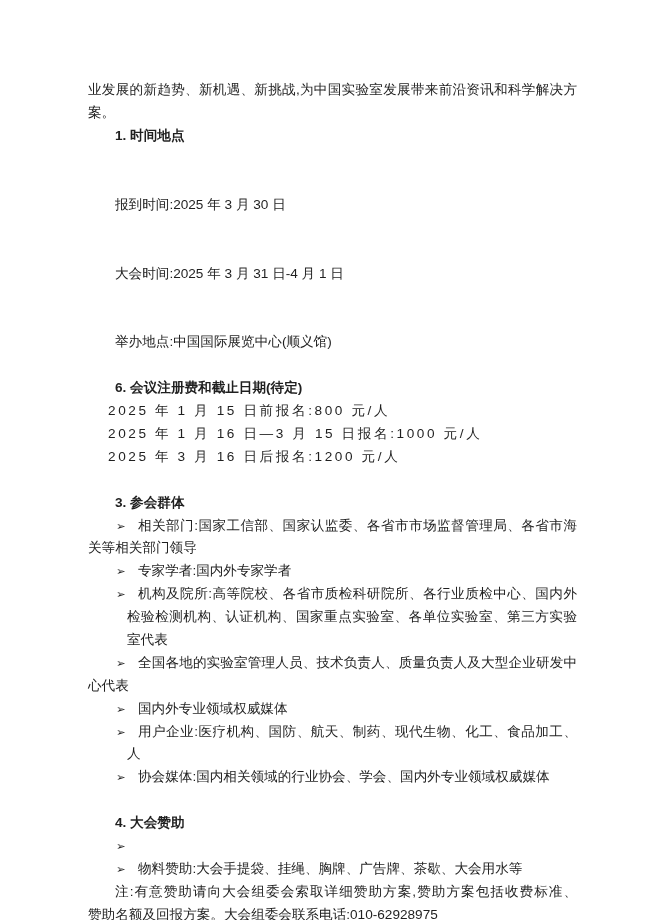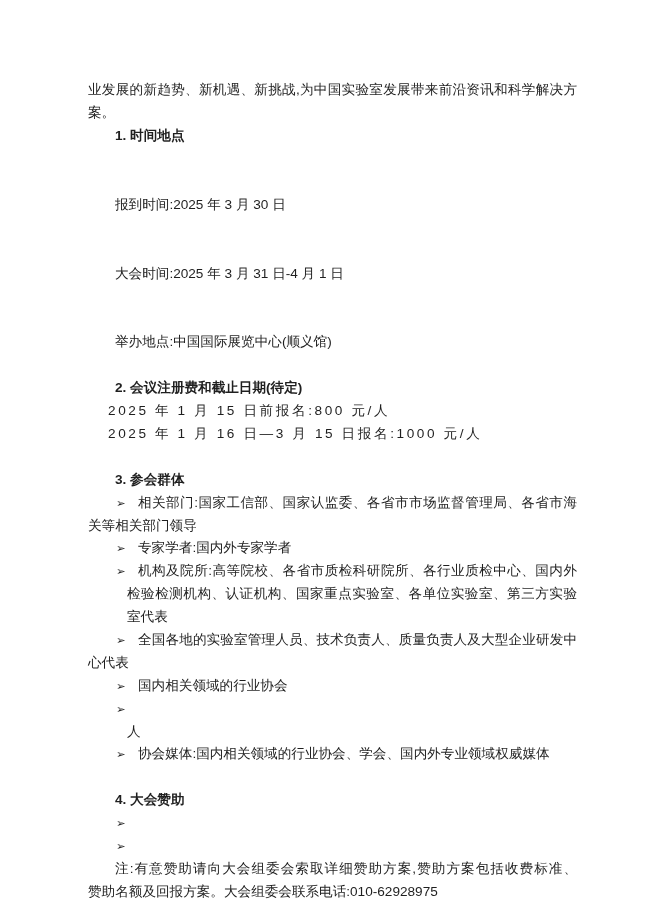--- a/index.html
+++ b/index.html
@@ -82,29 +82,33 @@
       <div class="line t-indent">
     
     <span class="line-text">举办地点:中国国际展览中心(顺义馆)</span>
   </div>
       <div class="line t-blank">
     
     <span class="line-text"></span>
   </div>
       <div class="line t-heading">
     
-    <span class="line-text">2. 会议注册费和截止日期(待定)</span>
+    <span class="line-text">6. 会议注册费和截止日期(待定)</span>
   </div>
       <div class="line t-fee">
     
     <span class="line-text">2025 年 1 月 15 日前报名:800 元/人</span>
   </div>
       <div class="line t-fee">
     
     <span class="line-text">2025 年 1 月 16 日—3 月 15 日报名:1000 元/人</span>
+  </div>
+      <div class="line t-fee">
+    
+    <span class="line-text">2025 年 3 月 16 日后报名:1200 元/人</span>
   </div>
       <div class="line t-blank">
     
     <span class="line-text"></span>
   </div>
       <div class="line t-heading">
     
     <span class="line-text">3. 参会群体</span>
   </div>
       <div class="line t-bullet justify">
@@ -134,24 +138,25 @@
       <div class="line t-bullet justify">
     <span class="bullet-glyph">➢</span>
     <span class="line-text">全国各地的实验室管理人员、技术负责人、质量负责人及大型企业研发中</span>
   </div>
       <div class="line t-body">
     
     <span class="line-text">心代表</span>
   </div>
       <div class="line t-bullet">
     <span class="bullet-glyph">➢</span>
-    <span class="line-text">国内相关领域的行业协会</span>
+    <span class="line-text">国内外专业领域权威媒体</span>
   </div>
       <div class="line t-bullet justify">
     <span class="bullet-glyph">➢</span>
+    <span class="line-text">用户企业:医疗机构、国防、航天、制药、现代生物、化工、食品加工、</span>
   </div>
       <div class="line t-hang">
     
     <span class="line-text">人</span>
   </div>
       <div class="line t-bullet">
     <span class="bullet-glyph">➢</span>
     <span class="line-text">协会媒体:国内相关领域的行业协会、学会、国内外专业领域权威媒体</span>
   </div>
       <div class="line t-blank">
@@ -160,20 +165,21 @@
   </div>
       <div class="line t-heading">
     
     <span class="line-text">4. 大会赞助</span>
   </div>
       <div class="line t-bullet">
     <span class="bullet-glyph">➢</span>
   </div>
       <div class="line t-bullet">
     <span class="bullet-glyph">➢</span>
+    <span class="line-text">物料赞助:大会手提袋、挂绳、胸牌、广告牌、茶歇、大会用水等</span>
   </div>
       <div class="line t-note justify">
     
     <span class="line-text">注:有意赞助请向大会组委会索取详细赞助方案,赞助方案包括收费标准、</span>
   </div>
       <div class="line t-body">
     
     <span class="line-text">赞助名额及回报方案。大会组委会联系电话:010-62928975</span>
   </div>
     </div>

